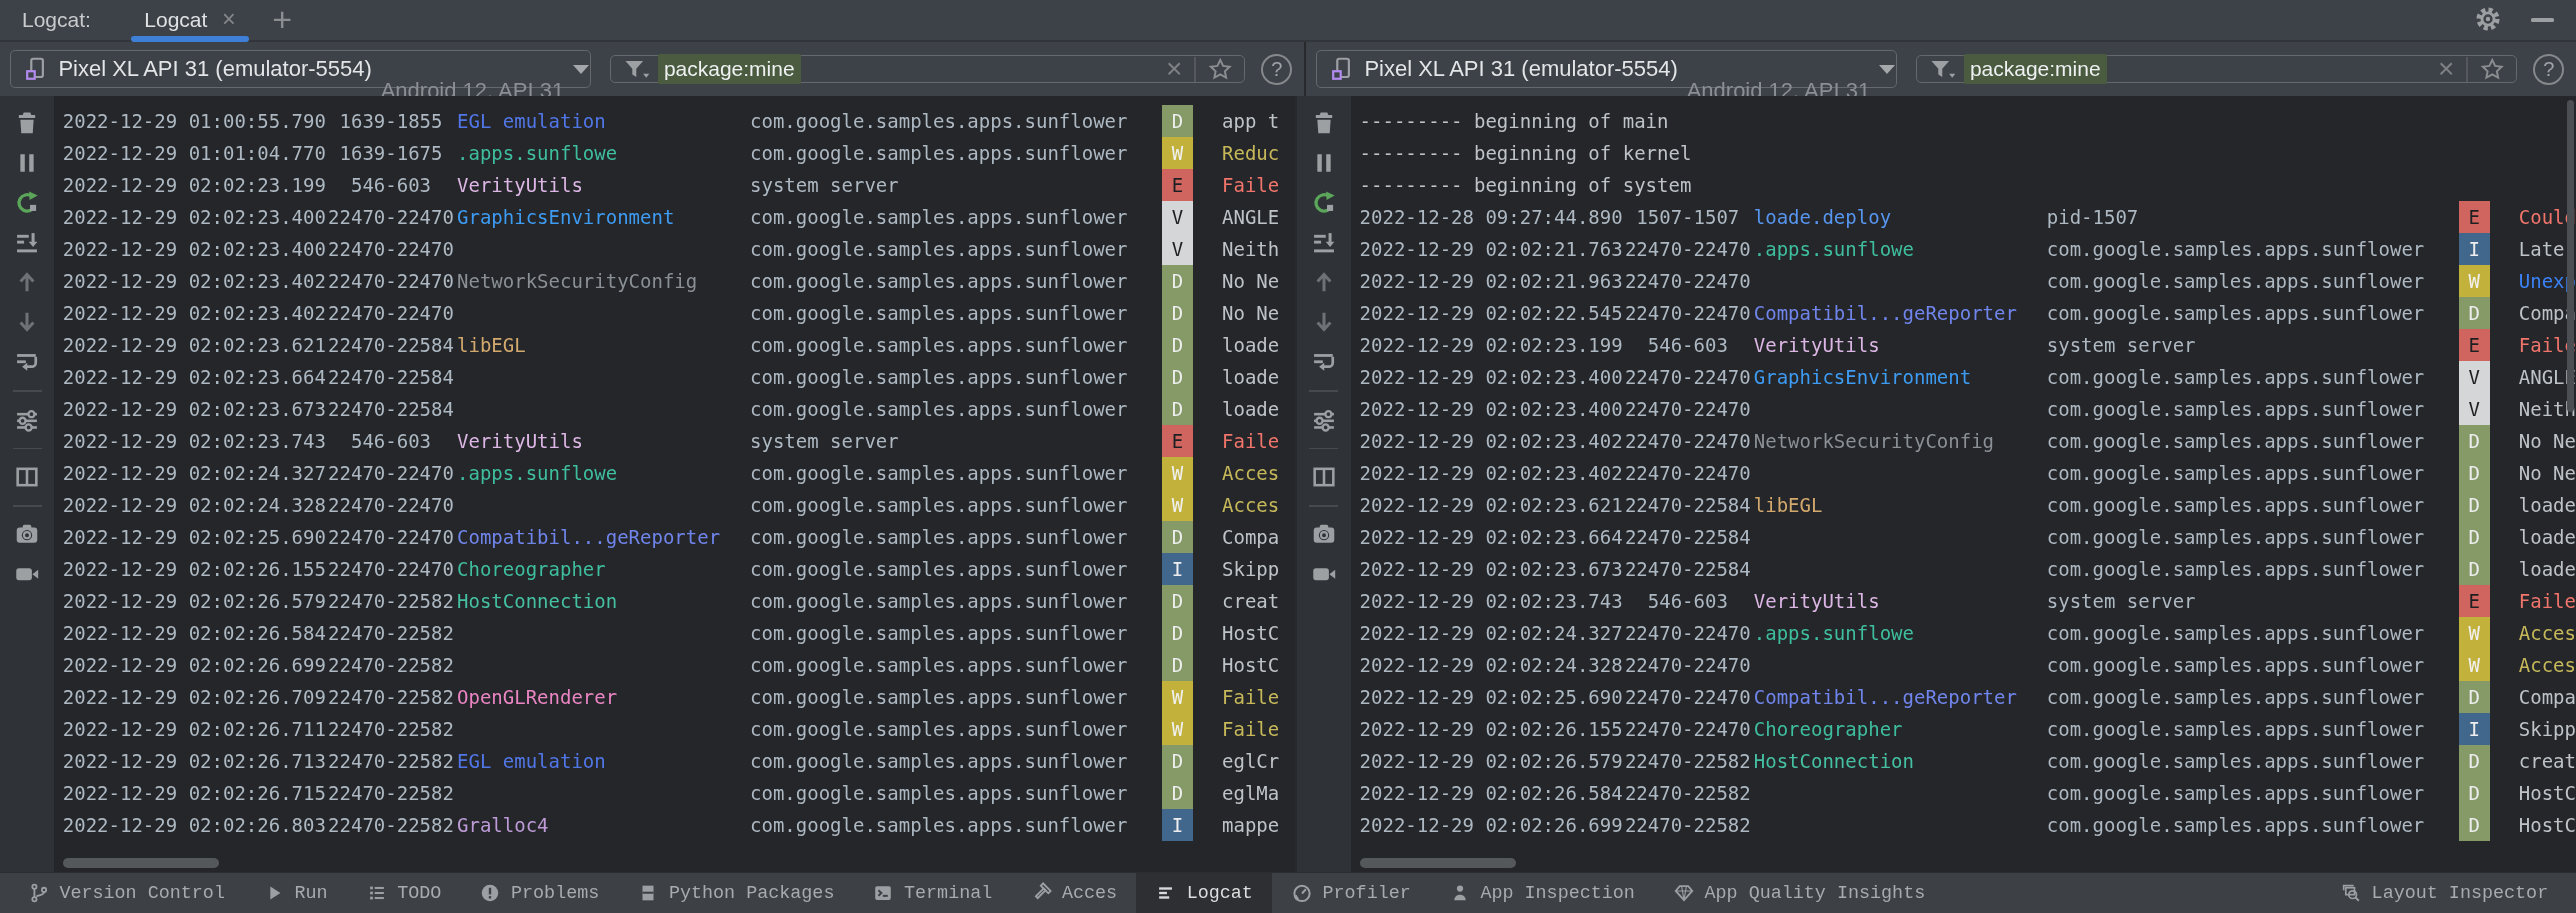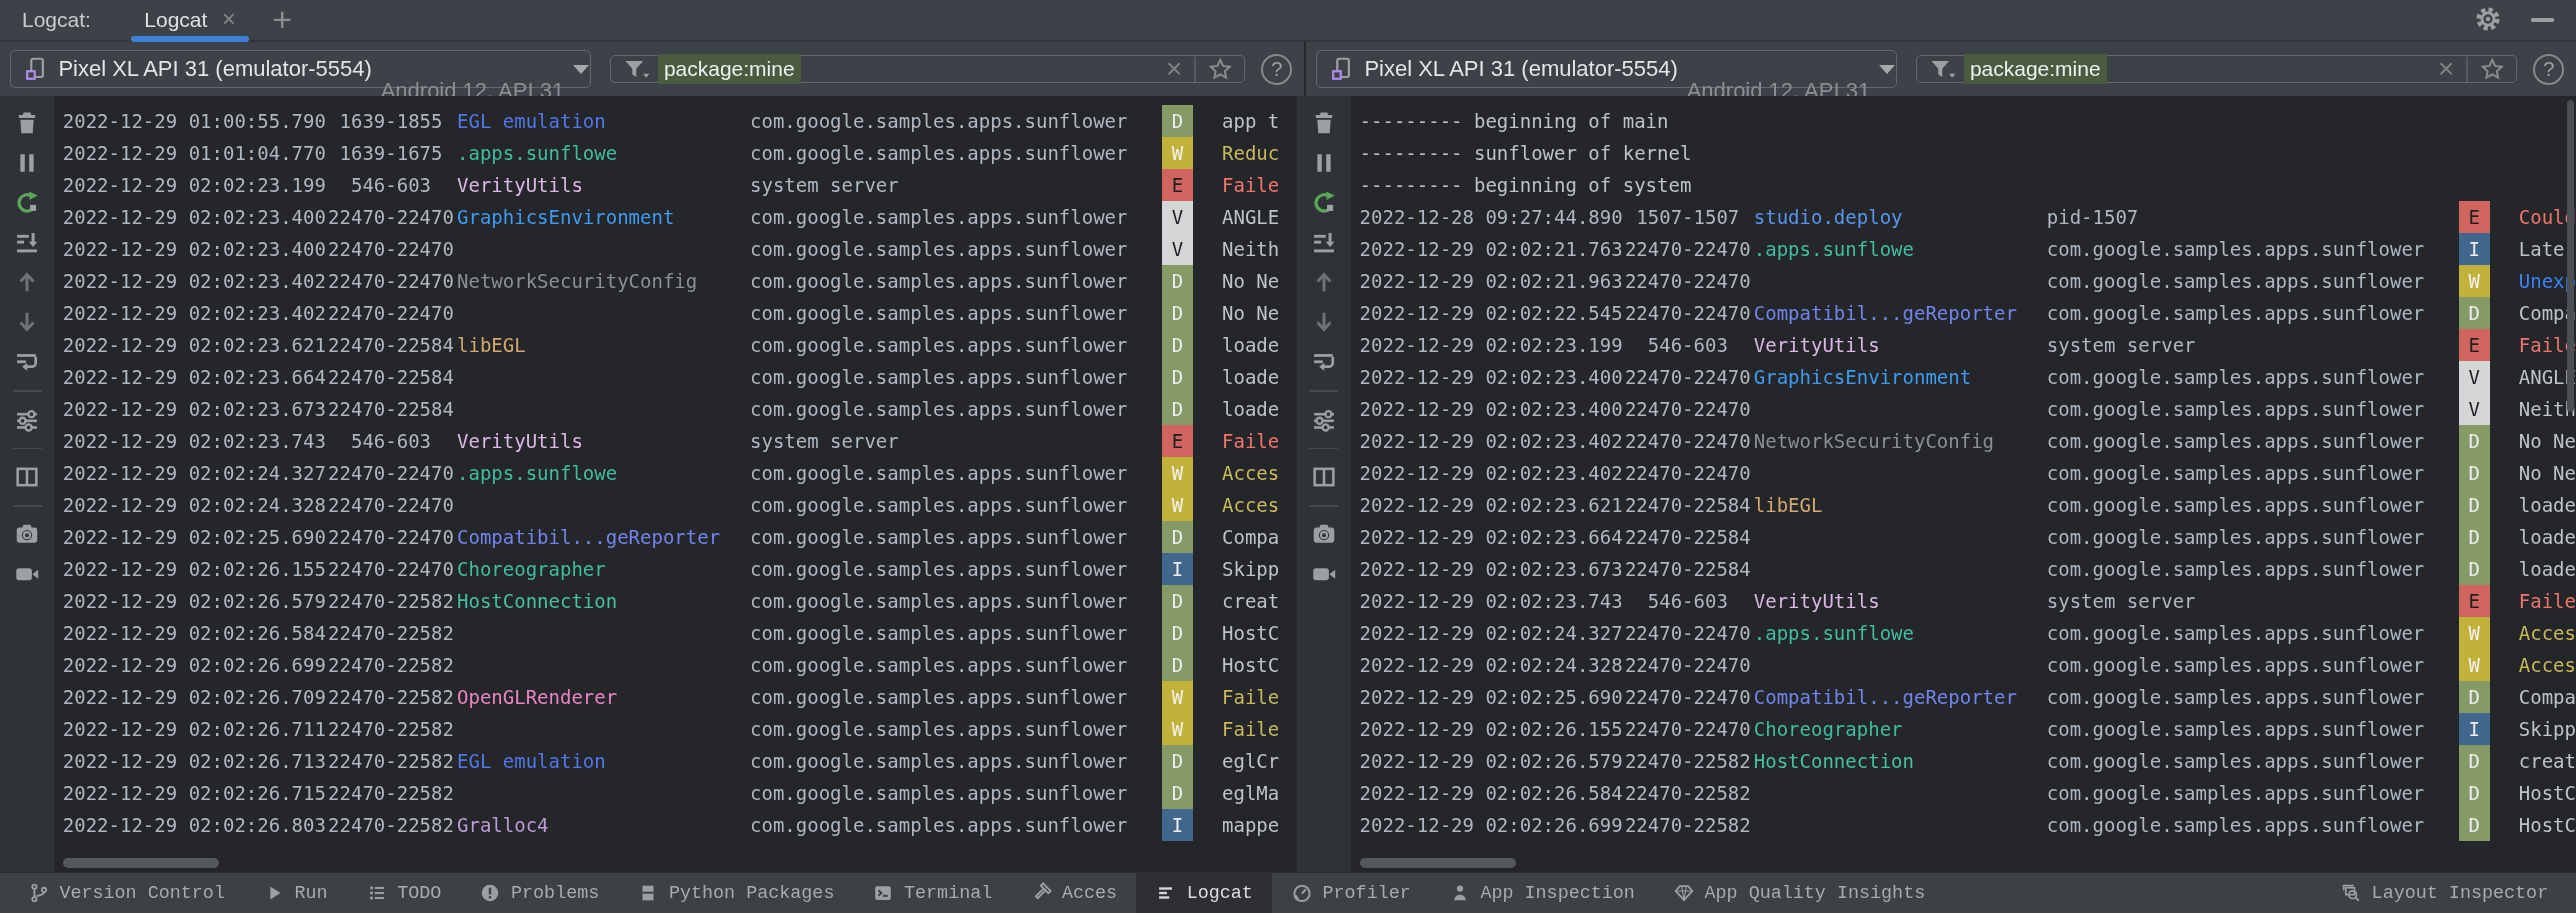--- a/index.html
+++ b/index.html
@@ -352,23 +352,23 @@
         <div class="tool-btn">
           <svg viewBox="0 0 24 24">
             <rect x="2.8" y="7" width="13.4" height="10.4" rx="2.4" fill="#9DA0A3"></rect>
             <polygon points="16.6,12.2 21.6,8.4 21.6,16" fill="#9DA0A3"></polygon>
           </svg>
         </div>
       </div>
     <div class="logwrap">
       <div>
           <div class="row"><span class="c-banner">--------- beginning of main</span></div>
-          <div class="row"><span class="c-banner">--------- sunflower of kernel</span></div>
+          <div class="row"><span class="c-banner">--------- beginning of kernel</span></div>
           <div class="row"><span class="c-banner">--------- beginning of system</span></div>
-          <div class="row"><span class="c-time">2022-12-28 09:27:44.890</span><span class="c-pid">1507-1507</span><span class="c-tag" style="color: rgb(87, 149, 238);">studio.deploy</span><span class="c-pkg">pid-1507</span><span class="badge" style="background: rgb(208, 101, 95); color: rgb(30, 31, 34);">E</span><span class="c-msg" style="color: rgb(242, 117, 108);">Could</span></div>
+          <div class="row"><span class="c-time">2022-12-28 09:27:44.890</span><span class="c-pid">1507-1507</span><span class="c-tag" style="color: rgb(87, 149, 238);">loade.deploy</span><span class="c-pkg">pid-1507</span><span class="badge" style="background: rgb(208, 101, 95); color: rgb(30, 31, 34);">E</span><span class="c-msg" style="color: rgb(242, 117, 108);">Could</span></div>
           <div class="row"><span class="c-time">2022-12-29 02:02:21.763</span><span class="c-pid">22470-22470</span><span class="c-tag" style="color: rgb(62, 190, 159);">.apps.sunflowe</span><span class="c-pkg">com.google.samples.apps.sunflower</span><span class="badge" style="background: rgb(66, 103, 140); color: rgb(237, 237, 239);">I</span><span class="c-msg" style="color: rgb(190, 195, 199);">Late-</span></div>
           <div class="row"><span class="c-time">2022-12-29 02:02:21.963</span><span class="c-pid">22470-22470</span><span class="c-tag"></span><span class="c-pkg">com.google.samples.apps.sunflower</span><span class="badge" style="background: rgb(194, 178, 60); color: rgb(240, 240, 240);">W</span><span class="c-msg" style="color: #3b82f6;">Unexp</span></div>
           <div class="row"><span class="c-time">2022-12-29 02:02:22.545</span><span class="c-pid">22470-22470</span><span class="c-tag" style="color: rgb(112, 133, 236);">Compatibil...geReporter</span><span class="c-pkg">com.google.samples.apps.sunflower</span><span class="badge" style="background: rgb(134, 154, 104); color: rgb(237, 237, 239);">D</span><span class="c-msg" style="color: rgb(190, 195, 199);">Compa</span></div>
           <div class="row"><span class="c-time">2022-12-29 02:02:23.199</span><span class="c-pid">546-603</span><span class="c-tag" style="color: rgb(220, 182, 228);">VerityUtils</span><span class="c-pkg">system_server</span><span class="badge" style="background: rgb(208, 101, 95); color: rgb(30, 31, 34);">E</span><span class="c-msg" style="color: rgb(242, 117, 108);">Faile</span></div>
           <div class="row"><span class="c-time">2022-12-29 02:02:23.400</span><span class="c-pid">22470-22470</span><span class="c-tag" style="color: rgb(61, 155, 242);">GraphicsEnvironment</span><span class="c-pkg">com.google.samples.apps.sunflower</span><span class="badge" style="background: rgb(213, 214, 216); color: rgb(30, 31, 34);">V</span><span class="c-msg" style="color: rgb(190, 195, 199);">ANGLE</span></div>
           <div class="row"><span class="c-time">2022-12-29 02:02:23.400</span><span class="c-pid">22470-22470</span><span class="c-tag"></span><span class="c-pkg">com.google.samples.apps.sunflower</span><span class="badge" style="background: rgb(213, 214, 216); color: rgb(30, 31, 34);">V</span><span class="c-msg" style="color: rgb(190, 195, 199);">Neith</span></div>
           <div class="row"><span class="c-time">2022-12-29 02:02:23.402</span><span class="c-pid">22470-22470</span><span class="c-tag" style="color: rgb(138, 144, 149);">NetworkSecurityConfig</span><span class="c-pkg">com.google.samples.apps.sunflower</span><span class="badge" style="background: rgb(134, 154, 104); color: rgb(237, 237, 239);">D</span><span class="c-msg" style="color: rgb(190, 195, 199);">No Ne</span></div>
           <div class="row"><span class="c-time">2022-12-29 02:02:23.402</span><span class="c-pid">22470-22470</span><span class="c-tag"></span><span class="c-pkg">com.google.samples.apps.sunflower</span><span class="badge" style="background: rgb(134, 154, 104); color: rgb(237, 237, 239);">D</span><span class="c-msg" style="color: rgb(190, 195, 199);">No Ne</span></div>
           <div class="row"><span class="c-time">2022-12-29 02:02:23.621</span><span class="c-pid">22470-22584</span><span class="c-tag" style="color: rgb(212, 169, 110);">libEGL</span><span class="c-pkg">com.google.samples.apps.sunflower</span><span class="badge" style="background: rgb(134, 154, 104); color: rgb(237, 237, 239);">D</span><span class="c-msg" style="color: rgb(190, 195, 199);">loade</span></div>
           <div class="row"><span class="c-time">2022-12-29 02:02:23.664</span><span class="c-pid">22470-22584</span><span class="c-tag"></span><span class="c-pkg">com.google.samples.apps.sunflower</span><span class="badge" style="background: rgb(134, 154, 104); color: rgb(237, 237, 239);">D</span><span class="c-msg" style="color: rgb(190, 195, 199);">loade</span></div>

